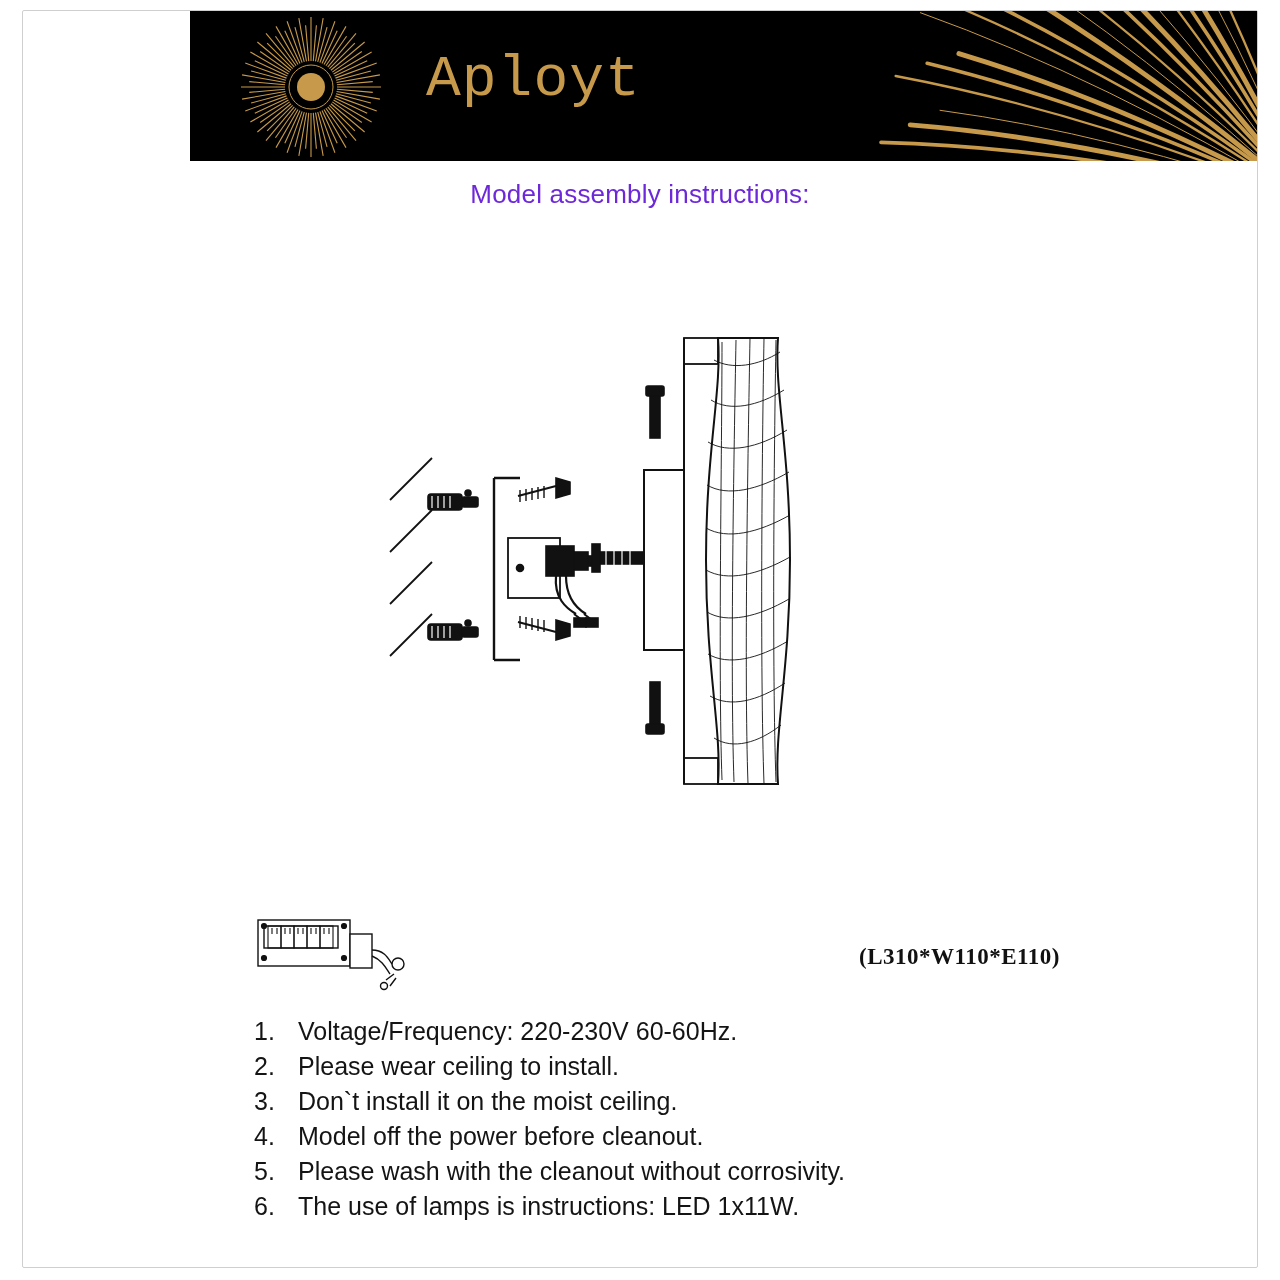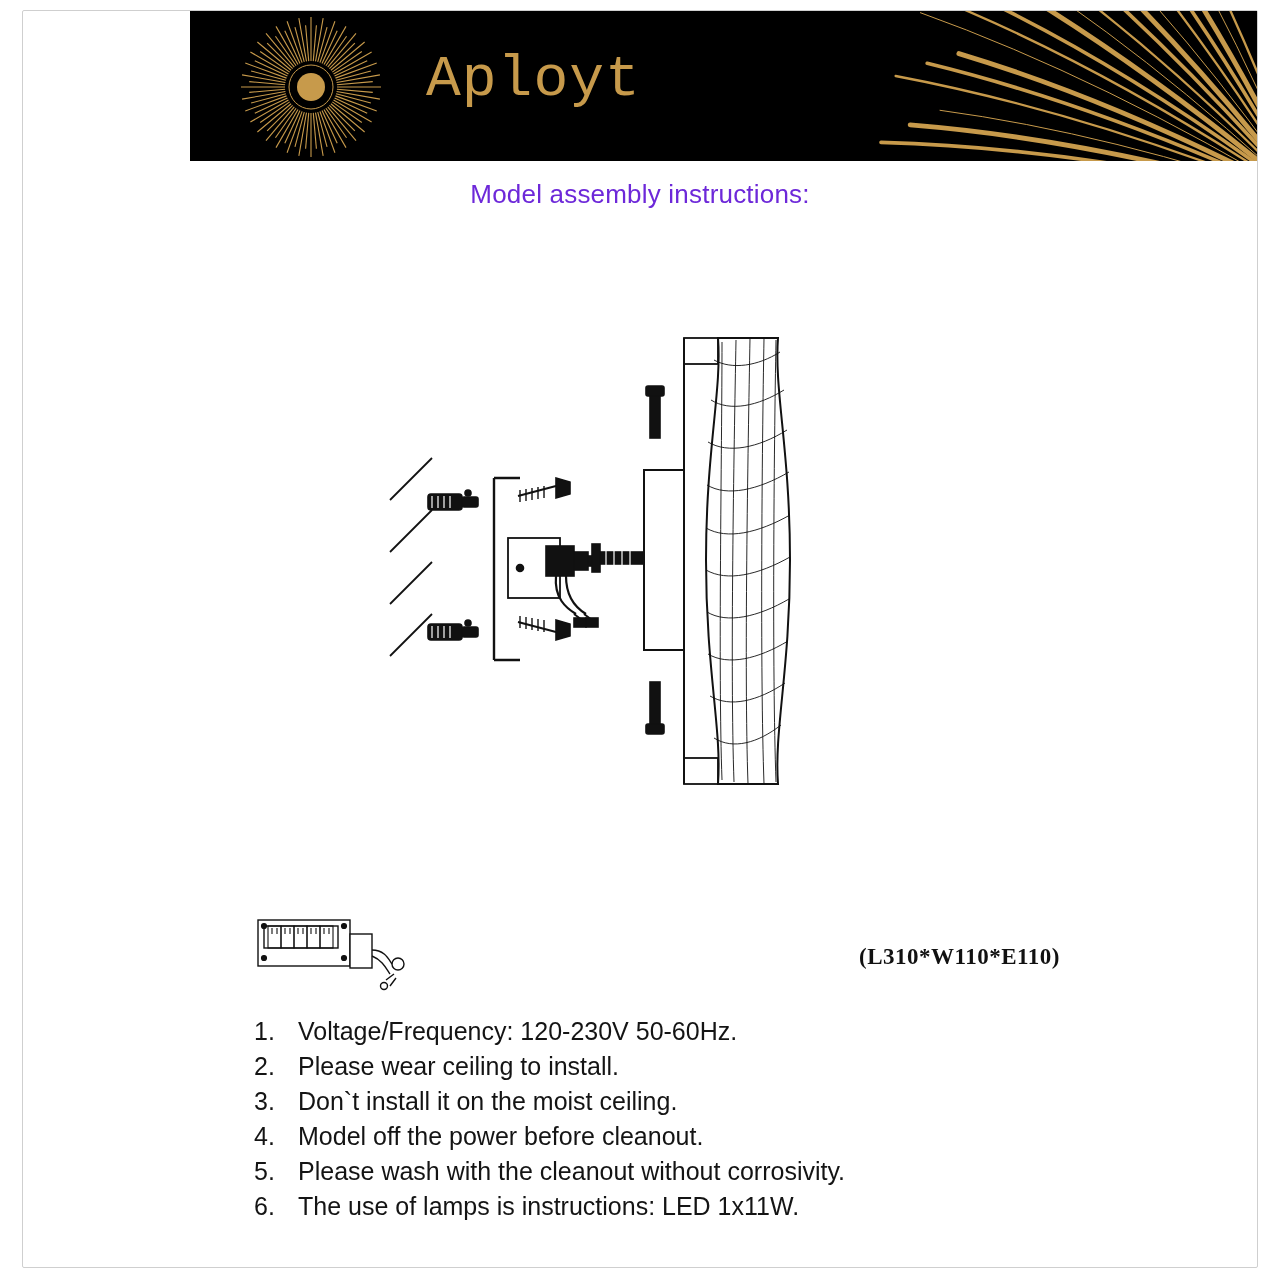--- a/index.html
+++ b/index.html
@@ -381,21 +381,21 @@
       <path d="M134 70 l8 -6 M138 76 l6 -8"></path>
       <circle cx="132" cy="76" r="3.5"></circle>
     </g>
   </svg>
 
   <div class="dimensions">(L310*W110*E110)</div>
 
   <div class="notes">
     <div class="note-row">
       <span class="note-num">1.</span>
-      <span class="note-text">Voltage/Frequency: 120-230V 50-60Hz.</span>
+      <span class="note-text">Voltage/Frequency: 220-230V 60-60Hz.</span>
     </div>
     <div class="note-row">
       <span class="note-num">2.</span>
       <span class="note-text">Please wear ceiling to install.</span>
     </div>
     <div class="note-row">
       <span class="note-num">3.</span>
       <span class="note-text">Don`t install it on the moist ceiling.</span>
     </div>
     <div class="note-row">

